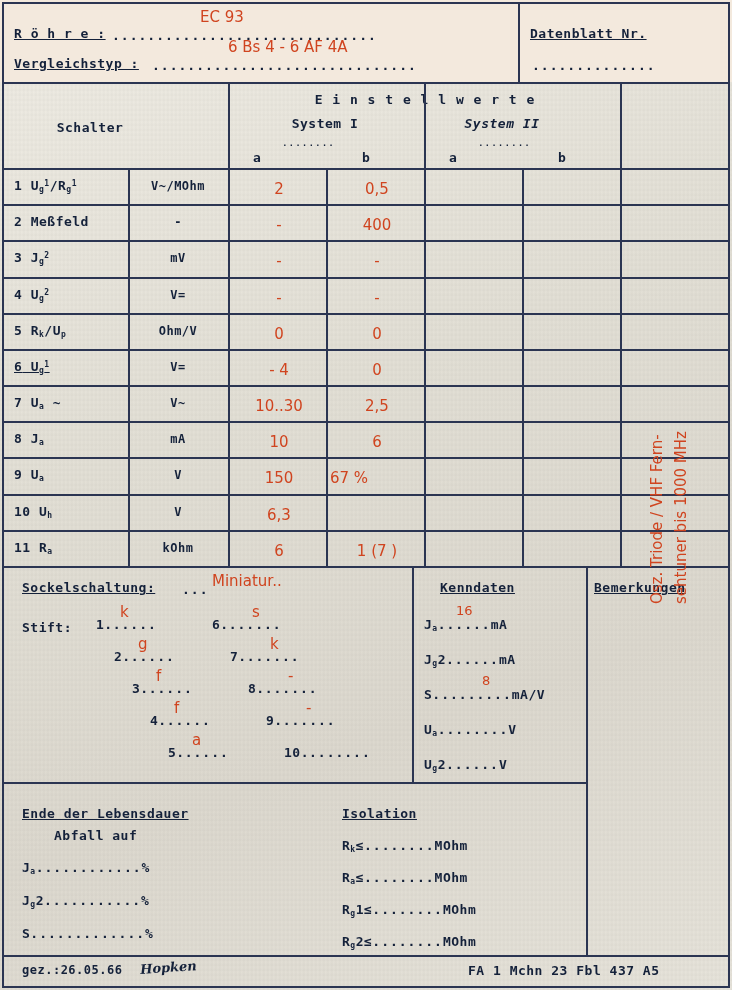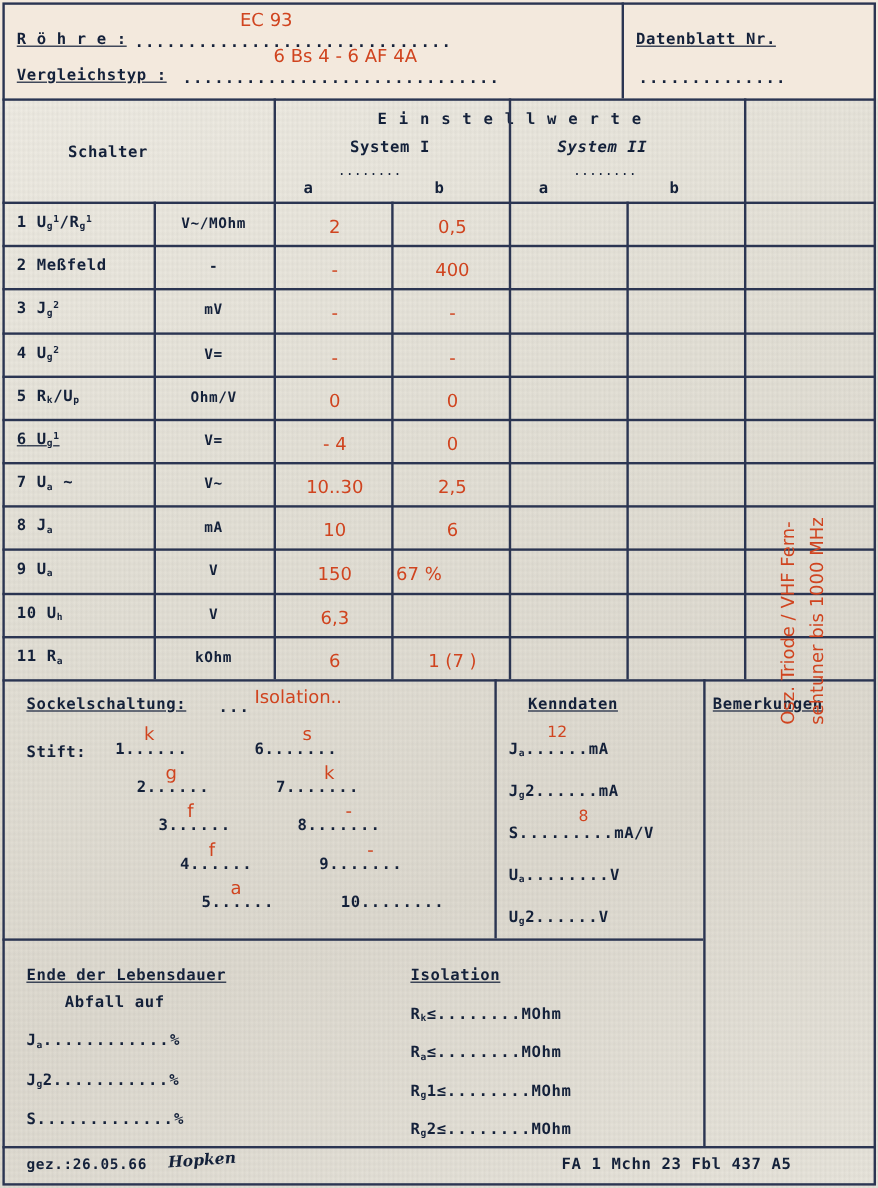--- a/index.html
+++ b/index.html
@@ -192,21 +192,21 @@
         <div class="cell hand" style="left: 428px; top: 541.818px; width: 94px; text-align: center;"></div>
         <div class="cell hand" style="left: 526px; top: 541.818px; width: 94px; text-align: center;"></div>
       </div>
     </div>
 
   <div class="vline" style="left:412px;top:566px;height:216px;"></div>
   <div class="vline" style="left:586px;top:566px;height:389px;"></div>
 
   <div class="cell lbl ink u" style="left:22px;top:580px;">Sockelschaltung:</div>
   <div class="cell lbl ink dots" style="left:182px;top:582px;">...</div>
-  <div class="cell hand" style="left:212px;top:572px;">Isolation..</div>
+  <div class="cell hand" style="left:212px;top:572px;">Miniatur..</div>
 
   <div class="cell lbl ink" style="left:22px;top:620px;">Stift:</div>
   <div id="socket-pins">
       <div class="cell lbl ink" style="left: 96px; top: 617px;"><span>1.</span><span class="dots">.....</span></div>
       <div class="cell hand" style="left: 120px; top: 603px;">k</div>
       <div class="cell lbl ink" style="left: 212px; top: 617px;"><span>6.</span><span class="dots">......</span></div>
       <div class="cell hand" style="left: 252px; top: 603px;">s</div>
       <div class="cell lbl ink" style="left: 114px; top: 649px;"><span>2.</span><span class="dots">.....</span></div>
       <div class="cell hand" style="left: 138px; top: 635px;">g</div>
       <div class="cell lbl ink" style="left: 230px; top: 649px;"><span>7.</span><span class="dots">......</span></div>
@@ -220,21 +220,21 @@
       <div class="cell lbl ink" style="left: 266px; top: 713px;"><span>9.</span><span class="dots">......</span></div>
       <div class="cell hand" style="left: 306px; top: 699px;">-</div>
       <div class="cell lbl ink" style="left: 168px; top: 745px;"><span>5.</span><span class="dots">.....</span></div>
       <div class="cell hand" style="left: 192px; top: 731px;">a</div>
       <div class="cell lbl ink" style="left: 284px; top: 745px;"><span>10.</span><span class="dots">.......</span></div>
     </div>
 
   <div class="cell lbl ink u" style="left:440px;top:580px;text-decoration:underline;">Kenndaten</div>
   <div id="kenndaten-rows">
       <div class="cell lbl ink" style="left: 424px; top: 617px;"><span>J<sub>a</sub></span><span class="dots">......</span><span>mA</span></div>
-      <div class="cell hand sm2" style="left: 456px; top: 603px;">12</div>
+      <div class="cell hand sm2" style="left: 456px; top: 603px;">16</div>
       <div class="cell lbl ink" style="left: 424px; top: 652px;"><span>J<sub>g</sub>2</span><span class="dots">......</span><span>mA</span></div>
       <div class="cell lbl ink" style="left: 424px; top: 687px;"><span>S</span><span class="dots">.........</span><span>mA/V</span></div>
       <div class="cell hand sm2" style="left: 482px; top: 673px;">8</div>
       <div class="cell lbl ink" style="left: 424px; top: 722px;"><span>U<sub>a</sub></span><span class="dots">........</span><span>V</span></div>
       <div class="cell lbl ink" style="left: 424px; top: 757px;"><span>U<sub>g</sub>2</span><span class="dots">......</span><span>V</span></div>
     </div>
 
   <div class="cell lbl ink u" style="left:594px;top:580px;">Bemerkungen</div>
   <div class="cell hand rot" style="left:648px;top:604px;font-size:15px;">Osz. Triode / VHF Fern-</div>
   <div class="cell hand rot" style="left:672px;top:604px;font-size:15px;">sehtuner bis 1000 MHz</div>

